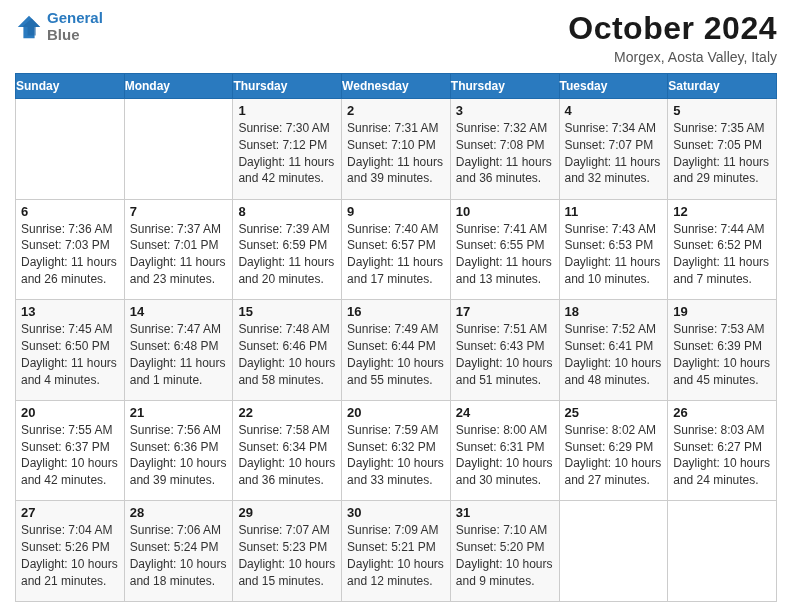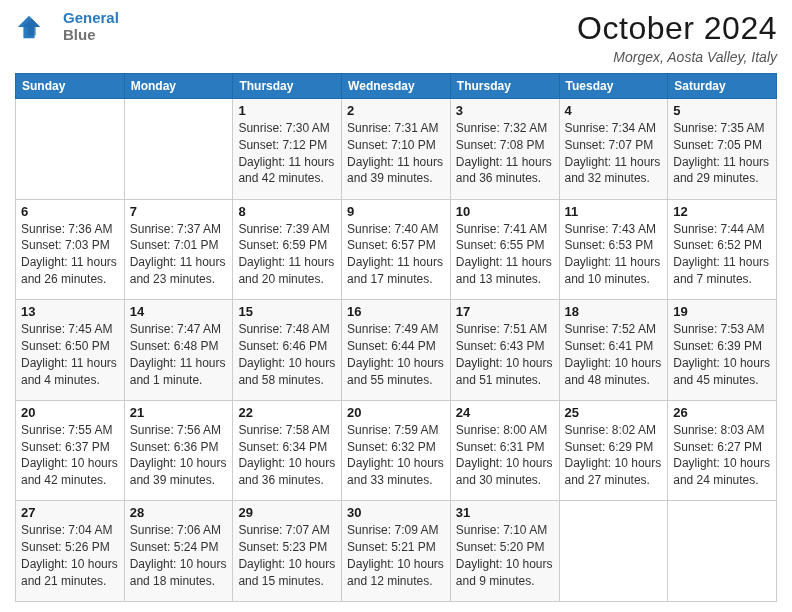--- a/index.html
+++ b/index.html
@@ -19,61 +19,60 @@
     }
     .header {
       display: flex;
       justify-content: space-between;
       align-items: flex-start;
       margin-bottom: 8px;
     }
     .logo {
       display: flex;
       align-items: center;
-      gap: 20px;
+      gap: 4px;
     }
     .logo-text {
       font-size: 15px;
       font-weight: bold;
       color: #1a1a1a;
       line-height: 1.1;
     }
     .logo-text span {
       color: #2a7abf;
     }
     .logo-icon {
       width: 28px;
       height: 28px;
     }
     .title-area {
       text-align: right;
     }
     .month-title {
       font-size: 32px;
-      font-weight: 400;
+      font-weight: 700;
       color: #1a1a1a;
       letter-spacing: 0.5px;
     }
     .location {
       font-size: 14px;
       color: #555;
       margin-top: 2px;
-      font-style: italic;
     }
     table {
       width: 100%;
       border-collapse: collapse;
       flex: 1;
     }
     thead tr th {
       background-color: #2a7abf;
       color: #fff;
       font-size: 12px;
       font-weight: bold;
-      padding: 5px 6px;
+      padding: 5px 0;
       text-align: left;
       border: 1px solid #1e6aac;
     }
     tbody tr td {
       vertical-align: top;
       border: 1px solid #ccc;
       padding: 4px 5px;
       font-size: 10px;
       color: #222;
       height: 88px;

